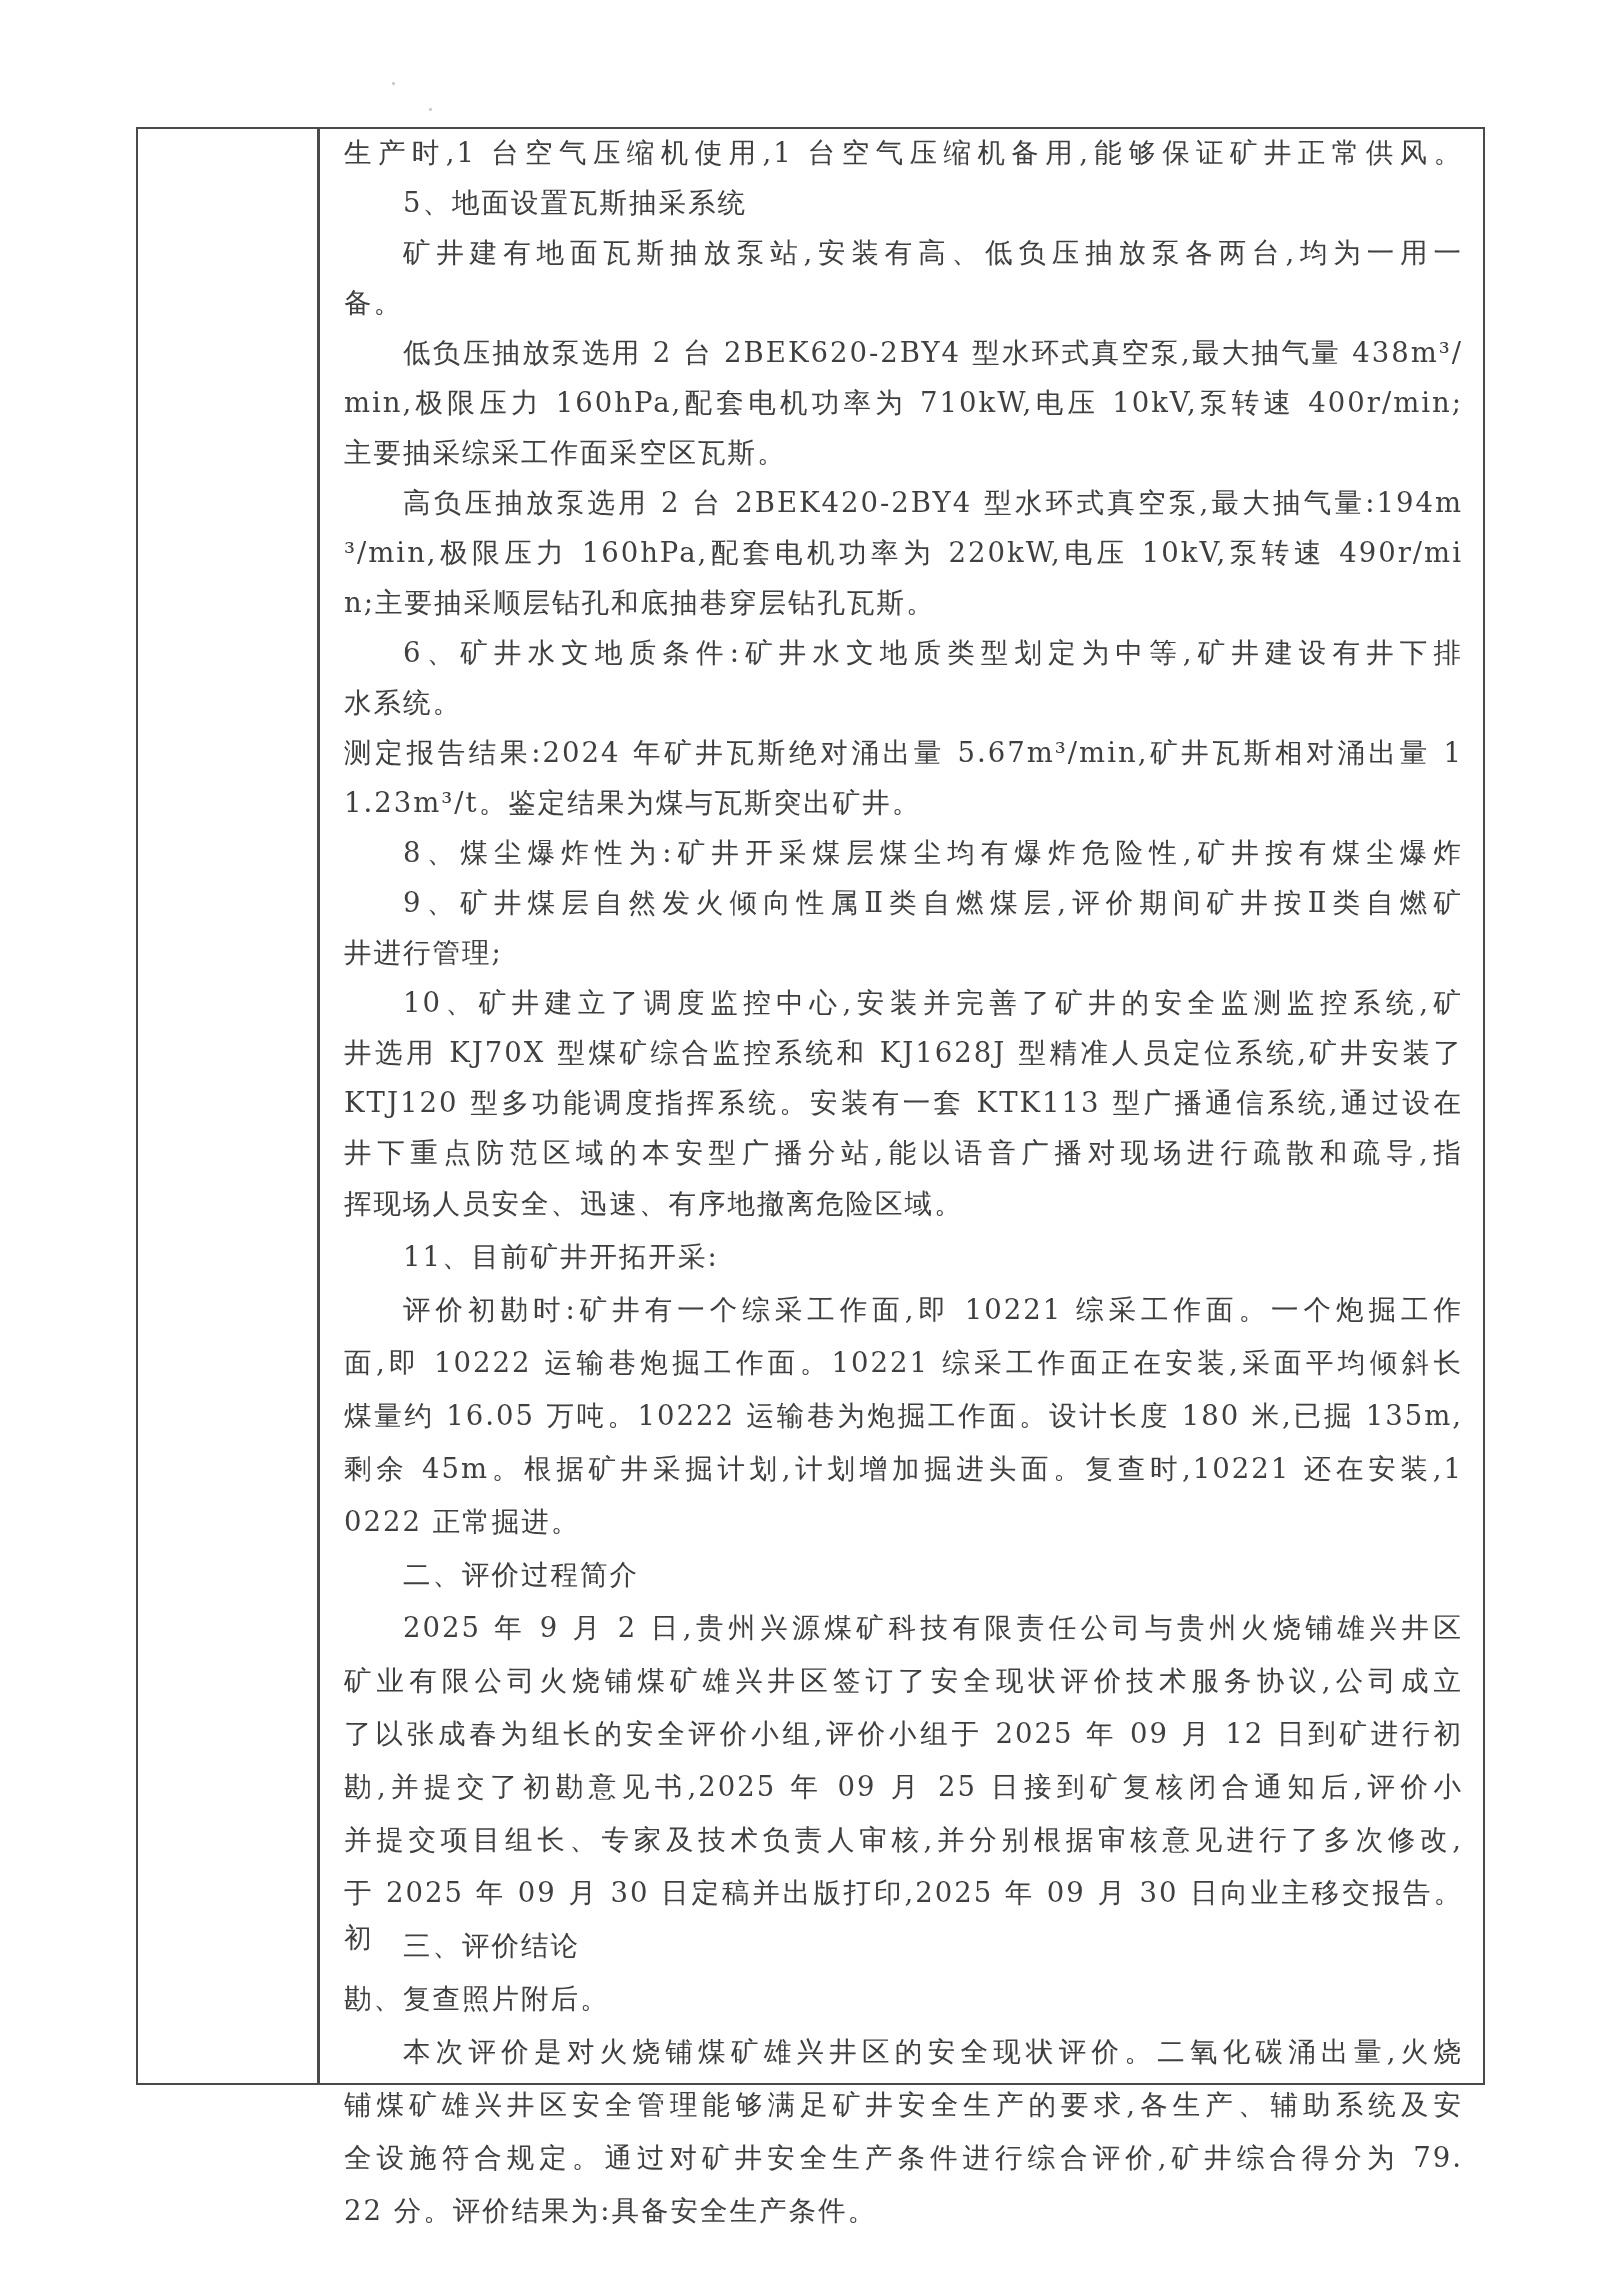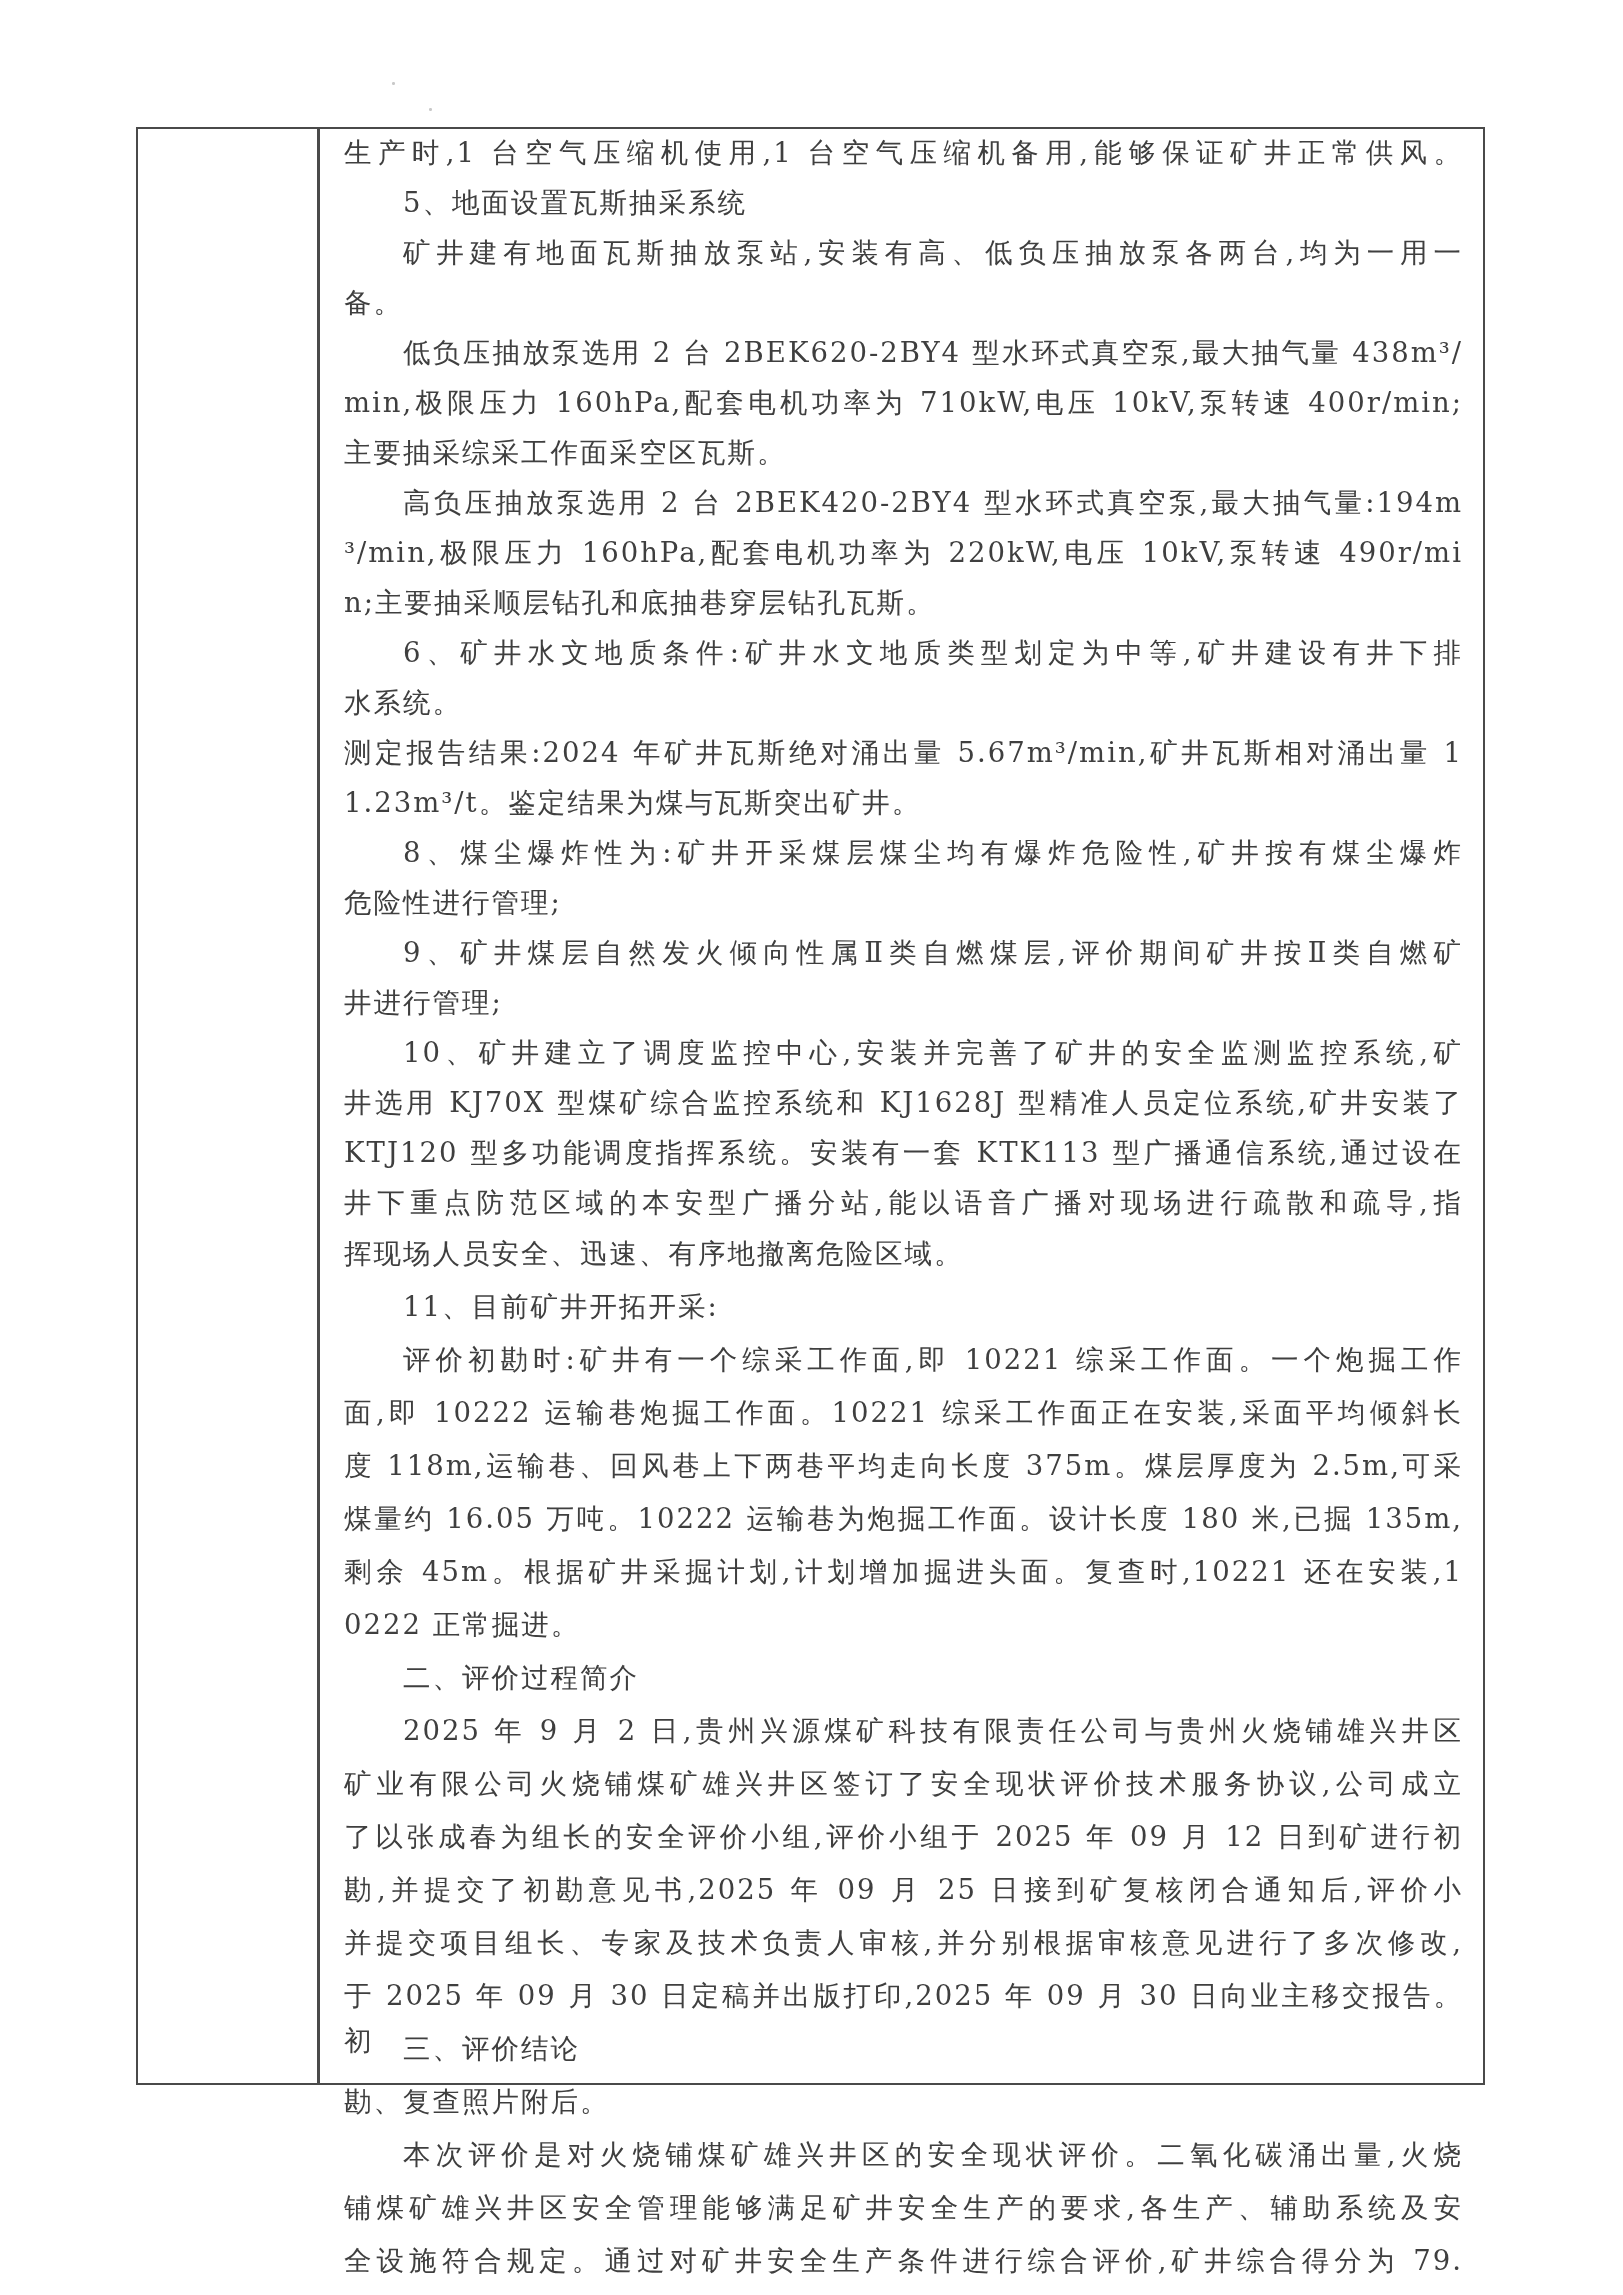--- a/index.html
+++ b/index.html
@@ -75,32 +75,30 @@
     <p class="line j">min,极限压力 160hPa,配套电机功率为 710kW,电压 10kV,泵转速 400r/min;</p>
     <p class="line">主要抽采综采工作面采空区瓦斯。</p>
     <p class="line i j">高负压抽放泵选用 2 台 2BEK420-2BY4 型水环式真空泵,最大抽气量:194m</p>
     <p class="line j">³/min,极限压力 160hPa,配套电机功率为 220kW,电压 10kV,泵转速 490r/mi</p>
     <p class="line">n;主要抽采顺层钻孔和底抽巷穿层钻孔瓦斯。</p>
     <p class="line i j">6、矿井水文地质条件:矿井水文地质类型划定为中等,矿井建设有井下排</p>
     <p class="line">水系统。</p>
     <p class="line j">测定报告结果:2024 年矿井瓦斯绝对涌出量 5.67m³/min,矿井瓦斯相对涌出量 1</p>
     <p class="line">1.23m³/t。鉴定结果为煤与瓦斯突出矿井。</p>
     <p class="line i j">8、煤尘爆炸性为:矿井开采煤层煤尘均有爆炸危险性,矿井按有煤尘爆炸</p>
-    <p class="line">危险性进行管理;</p>
     <p class="line i j">9、矿井煤层自然发火倾向性属Ⅱ类自燃煤层,评价期间矿井按Ⅱ类自燃矿</p>
     <p class="line">井进行管理;</p>
     <p class="line i j">10、矿井建立了调度监控中心,安装并完善了矿井的安全监测监控系统,矿</p>
     <p class="line j">井选用 KJ70X 型煤矿综合监控系统和 KJ1628J 型精准人员定位系统,矿井安装了</p>
     <p class="line j">KTJ120 型多功能调度指挥系统。安装有一套 KTK113 型广播通信系统,通过设在</p>
     <p class="line j">井下重点防范区域的本安型广播分站,能以语音广播对现场进行疏散和疏导,指</p>
     <p class="line b">挥现场人员安全、迅速、有序地撤离危险区域。</p>
     <p class="line i b">11、目前矿井开拓开采:</p>
     <p class="line i j b">评价初勘时:矿井有一个综采工作面,即 10221 综采工作面。一个炮掘工作</p>
     <p class="line j b">面,即 10222 运输巷炮掘工作面。10221 综采工作面正在安装,采面平均倾斜长</p>
-    <p class="line j b">度 118m,运输巷、回风巷上下两巷平均走向长度 375m。煤层厚度为 2.5m,可采</p>
     <p class="line j b">煤量约 16.05 万吨。10222 运输巷为炮掘工作面。设计长度 180 米,已掘 135m,</p>
     <p class="line j b">剩余 45m。根据矿井采掘计划,计划增加掘进头面。复查时,10221 还在安装,1</p>
     <p class="line b">0222 正常掘进。</p>
     <p class="line i b">二、评价过程简介</p>
     <p class="line i j b">2025 年 9 月 2 日,贵州兴源煤矿科技有限责任公司与贵州火烧铺雄兴井区</p>
     <p class="line j b">矿业有限公司火烧铺煤矿雄兴井区签订了安全现状评价技术服务协议,公司成立</p>
     <p class="line j b">了以张成春为组长的安全评价小组,评价小组于 2025 年 09 月 12 日到矿进行初</p>
     <p class="line j b">勘,并提交了初勘意见书,2025 年 09 月 25 日接到矿复核闭合通知后,评价小</p>
     <p class="line j b">并提交项目组长、专家及技术负责人审核,并分别根据审核意见进行了多次修改,</p>
     <p class="line j b">于 2025 年 09 月 30 日定稿并出版打印,2025 年 09 月 30 日向业主移交报告。初</p>

